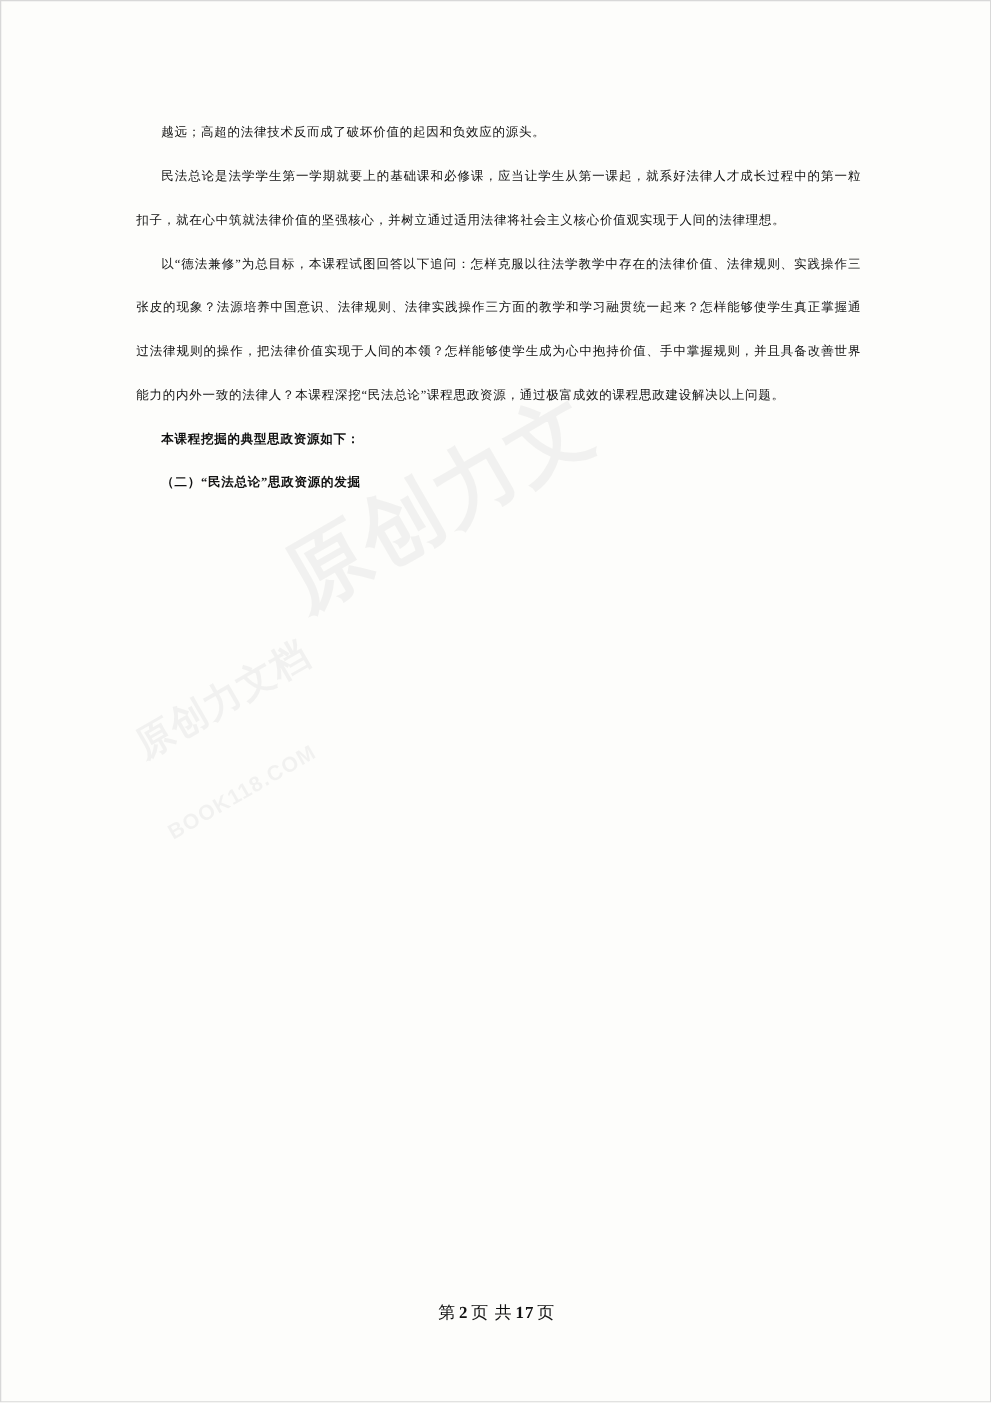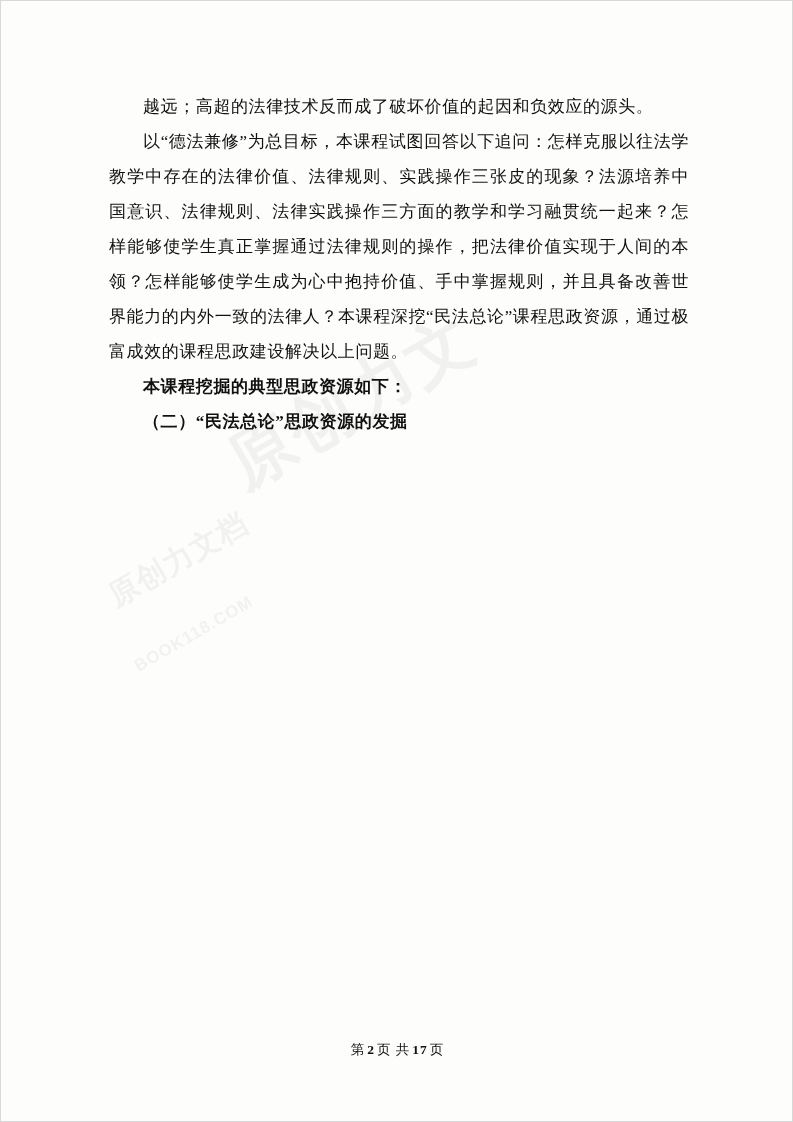--- a/index.html
+++ b/index.html
@@ -68,21 +68,21 @@
     left: 40px;
     top: 228px;
     font-size: 17px;
     transform: rotate(-30deg);
     letter-spacing: 1px;
     font-family: "Liberation Sans", sans-serif;
   }
   .body-text {
     position: relative;
     z-index: 2;
-    font-size: 17px;
+    font-size: 10px;
     line-height: 35px;
     text-align: justify;
     text-justify: inter-ideograph;
     letter-spacing: 0.6px;
     color: #111;
   }
   p {
     margin: 0;
     padding: 0;
   }
@@ -116,20 +116,21 @@
 
   <div class="watermark">
     <div class="wm-text wm1">原创力文</div>
     <div class="wm-text wm2">原创力文档</div>
     <div class="wm-text wm3">BOOK118.COM</div>
   </div>
 
   <div class="page-inner">
     <div class="body-text">
       <p class="indent">越远；高超的法律技术反而成了破坏价值的起因和负效应的源头。</p>
+      <p class="indent">民法总论是法学学生第一学期就要上的基础课和必修课，应当让学生从第一课起，就系好法律人才成长过程中的第一粒扣子，就在心中筑就法律价值的坚强核心，并树立通过适用法律将社会主义核心价值观实现于人间的法律理想。</p>
       <p class="indent">以“德法兼修”为总目标，本课程试图回答以下追问：怎样克服以往法学教学中存在的法律价值、法律规则、实践操作三张皮的现象？法源培养中国意识、法律规则、法律实践操作三方面的教学和学习融贯统一起来？怎样能够使学生真正掌握通过法律规则的操作，把法律价值实现于人间的本领？怎样能够使学生成为心中抱持价值、手中掌握规则，并且具备改善世界能力的内外一致的法律人？本课程深挖“民法总论”课程思政资源，通过极富成效的课程思政建设解决以上问题。</p>
       <p class="indent bold">本课程挖掘的典型思政资源如下：</p>
       <p class="indent bold">（二）“民法总论”思政资源的发掘</p>
     </div>
   </div>
 
   <div class="footer">
     <span>第</span><span class="num">2</span><span>页 共</span><span class="num">17</span><span>页</span>
   </div>
 

